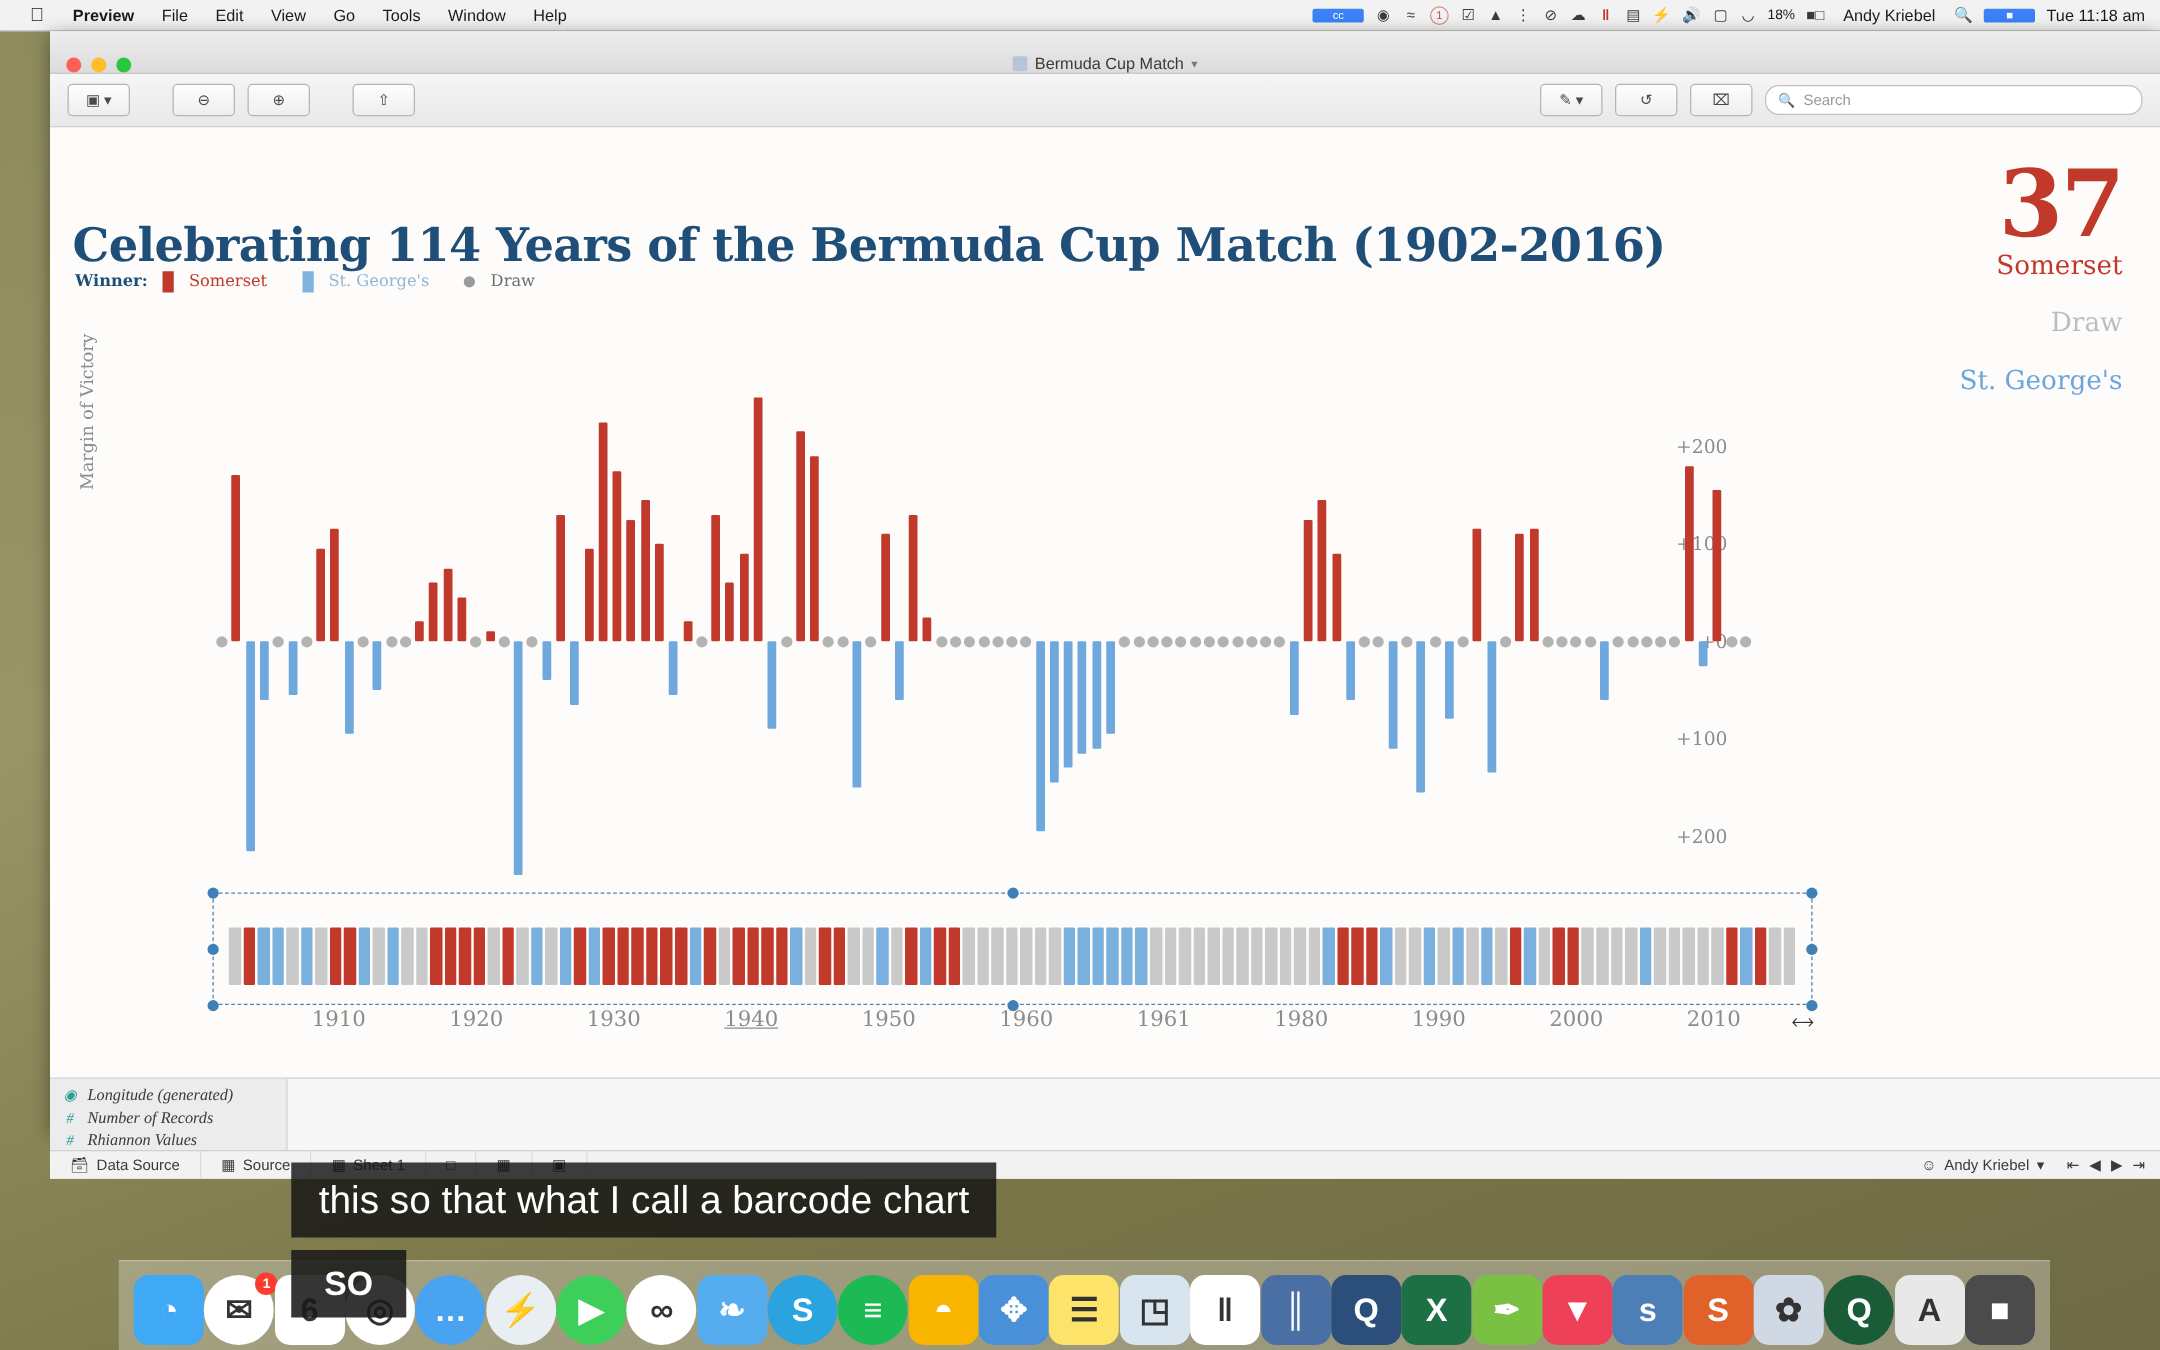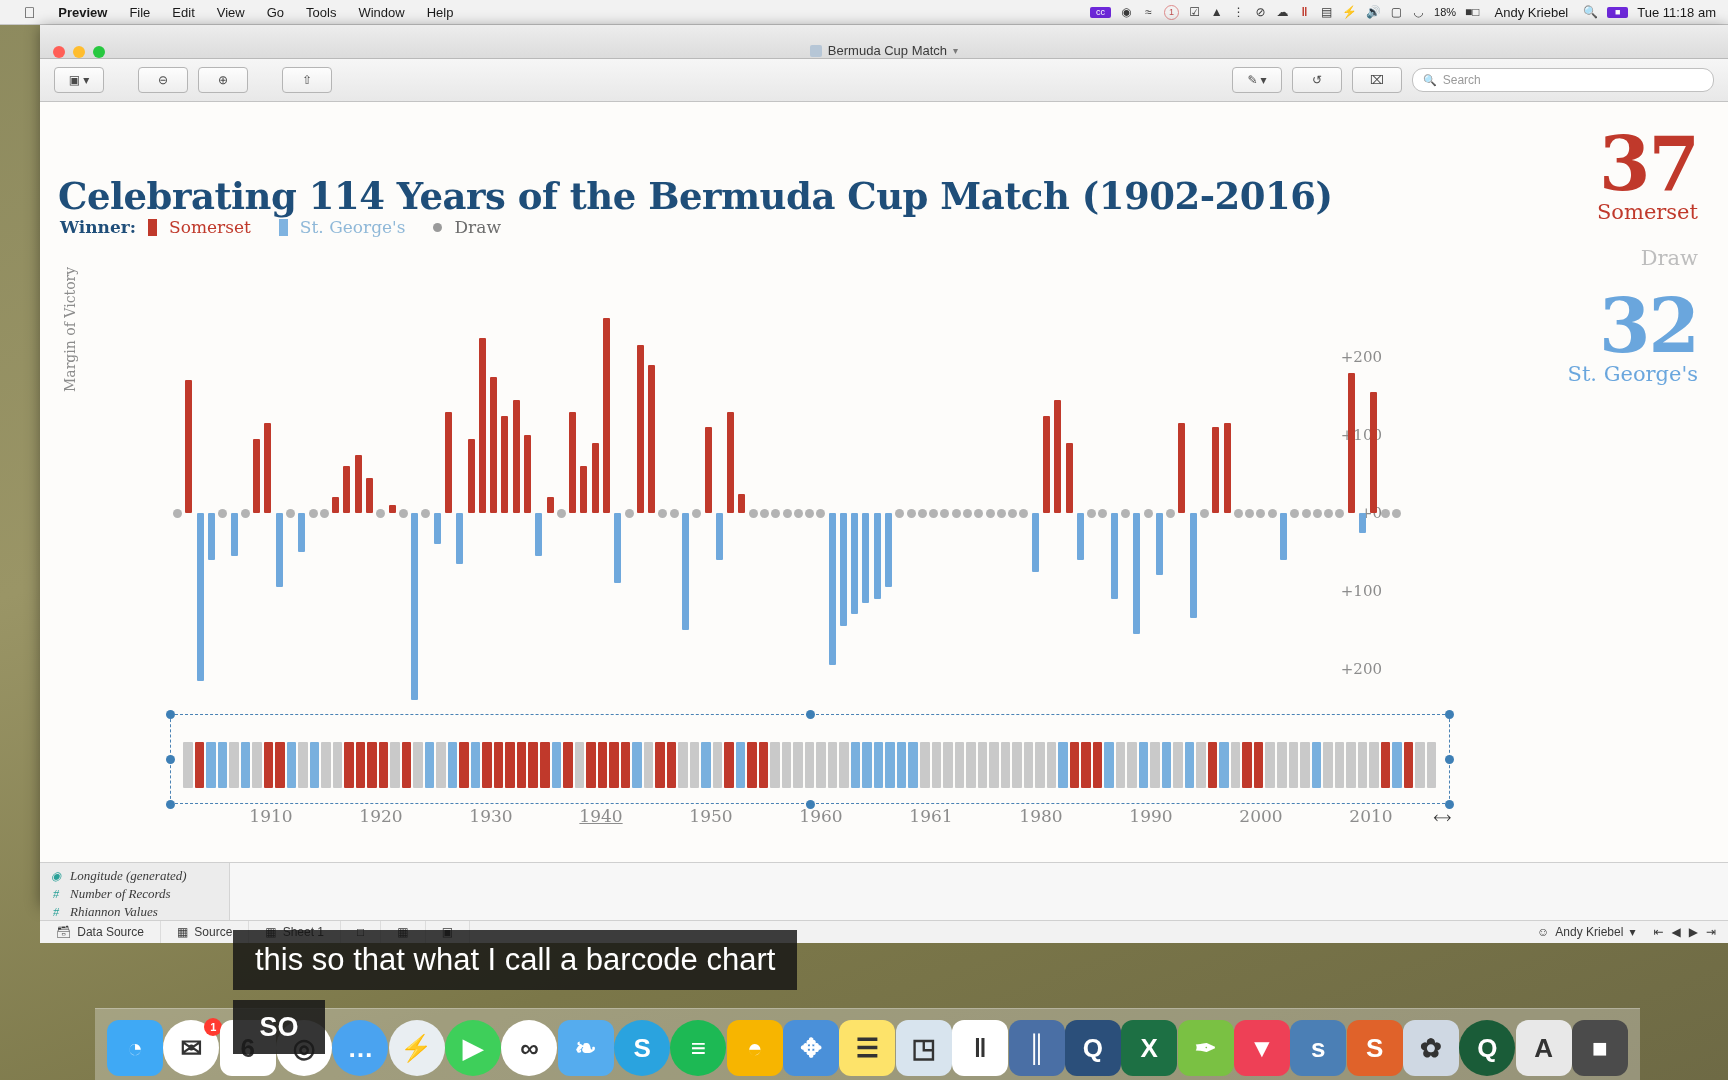--- a/index.html
+++ b/index.html
@@ -12,21 +12,21 @@
   
   .menubar{position:absolute;top:0;left:0;width:1728px;height:25px;background:#f2f2f2;
     border-bottom:1px solid #c8c8c8;display:flex;align-items:center;box-sizing:border-box;padding:0 8px;}
   .mb-left{display:flex;align-items:center;gap:0;}
   .mb-apple{font-size:15px;color:#222;padding:0 12px 0 16px;line-height:1;}
   .mb-item{font-size:13px;color:#1a1a1a;padding:0 11px;white-space:nowrap;}
   .mb-item.bold{font-weight:bold;}
   .mb-right{margin-left:auto;display:flex;align-items:center;gap:9px;padding-right:4px;}
   .mb-ico{font-size:12px;color:#3b3b3b;line-height:1;display:inline-flex;align-items:center;justify-content:center;min-width:13px;}
   .mb-ico.red{color:#c0392b;font-weight:bold;}
-  .mb-ico.box{background:#6d28d9;color:#fff;border-radius:2px;padding:1px 4px;font-size:9px;}
+  .mb-ico.box{background:#3b82f6;color:#fff;border-radius:2px;padding:1px 14px;font-size:9px;}
   .mb-ico.circled{border:1.4px solid #e08c8c;border-radius:50%;width:13px;height:13px;font-size:9px;color:#c05050;}
   .mb-batt{font-size:11px;color:#1a1a1a;}
   .mb-user{font-size:13px;color:#1a1a1a;padding:0 6px;}
   .mb-clock{font-size:13px;color:#1a1a1a;}
 
   
   .window{position:absolute;left:40px;top:25px;width:1688px;height:880px;background:#fff;
     box-shadow:0 2px 14px rgba(0,0,0,.4);overflow:hidden;}
   .titlebar{position:relative;height:33px;background:linear-gradient(#ededed,#dcdcdc);
     border-bottom:1px solid #b9b9b9;display:flex;align-items:flex-end;}
@@ -47,21 +47,21 @@
   .tb-spacer{flex:1;}
   .search{height:22px;width:280px;border:1px solid #c0c0c0;border-radius:11px;background:#fff;
     display:flex;align-items:center;padding:0 10px;gap:6px;font-size:12px;color:#9a9a9a;}
   .search .mag{font-size:11px;color:#9a9a9a;}
 
   
   .canvas{position:relative;width:1688px;height:805px;background:#fdfcfa;}
   .viz-title{position:absolute;left:18px;top:72px;font-family:"DejaVu Serif",serif;font-weight:bold;
     font-size:37px;color:#1f4e79;letter-spacing:-.5px;white-space:nowrap;}
   .legend{position:absolute;left:20px;top:115px;display:flex;align-items:center;gap:12px;
-    font-family:"DejaVu Serif",serif;font-size:17px;}
+    font-family:"DejaVu Serif",serif;font-size:13px;}
   .lg-label{color:#1f4e79;font-weight:bold;}
   .lg-swatch{width:9px;height:17px;display:inline-block;}
   .lg-dot{width:9px;height:9px;border-radius:50%;display:inline-block;}
   .lg-txt{margin-right:16px;}
 
   .plot{position:absolute;left:22px;top:175px;width:1320px;height:420px;}
   .ylabel{position:absolute;left:22px;top:290px;transform:rotate(-90deg);transform-origin:left top;
     font-family:"DejaVu Serif",serif;font-size:14px;color:#8c8c8c;white-space:nowrap;}
   .ytick{position:absolute;right:0;font-family:"DejaVu Serif",serif;font-size:15px;color:#8c8c8c;
     text-align:right;width:70px;transform:translateY(-50%);}
@@ -474,21 +474,20 @@
             <div class="xtick" style="left: 1091px;">2000</div>
             <div class="xtick" style="left: 1201px;">2010</div>
           </div>
       </div>
       <div class="resize-cursor">⤢</div>
 
       <div class="bignums">
         <div class="bignum bn-red">37</div>
         <div class="bncap bn-red">Somerset</div>
         <div class="bncap bn-gray">Draw</div>
-        <div class="bignum bn-blue">32</div>
         <div class="bncap bn-blue">St. George's</div>
       </div>
 
       <div class="foot l">Data courtesy Rhiannon Fox (rhiannonfox.com)</div>
       <div class="foot r">Created by Andy Kriebel (@VizWizBI)</div>
     </div>
   </div>
 
   <div class="tableau">
     <div class="tb-side">

